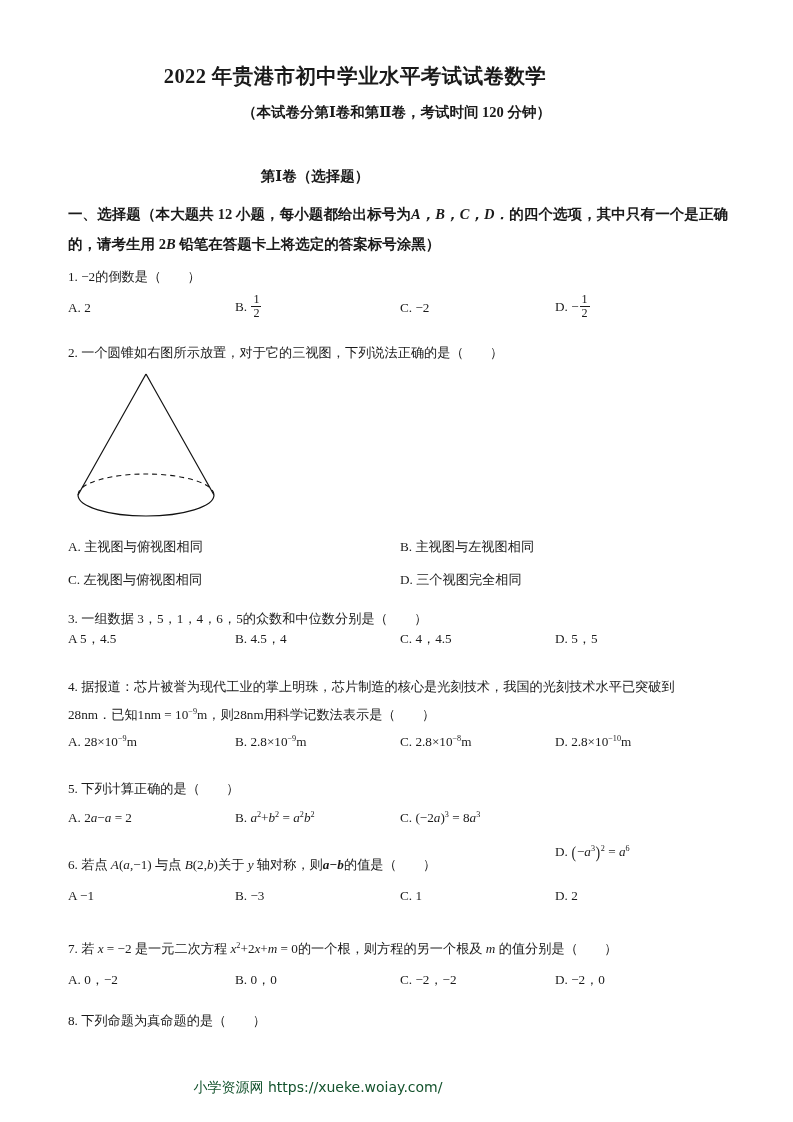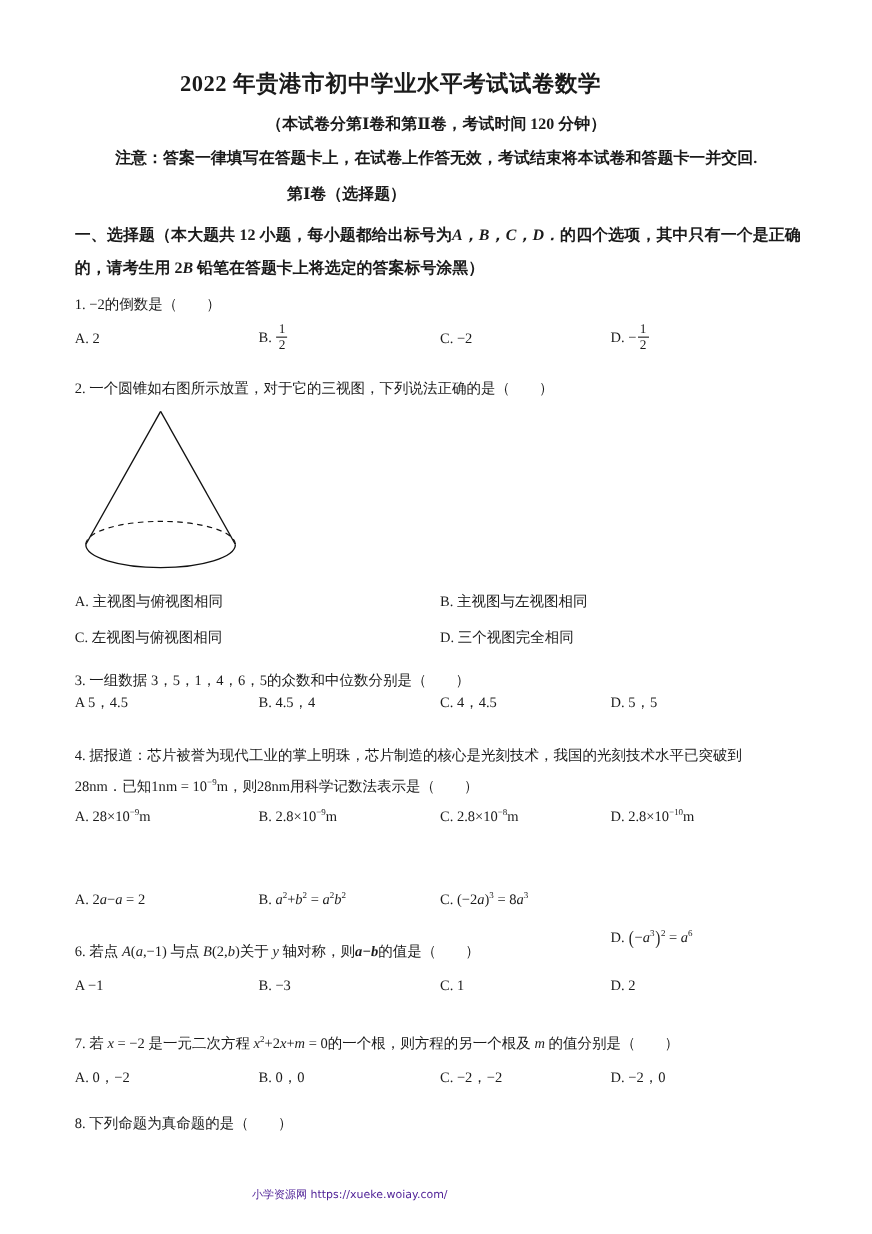--- a/index.html
+++ b/index.html
@@ -116,33 +116,32 @@
     left: 70px; top: 368px;
     width: 160px; height: 152px;
   }
 
   
   .footer {
     position: absolute;
     left: 0; top: 1079px;
     width: 636px;
     text-align: center;
-    font-size: 10px;
-    color: #4c1d95;
+    font-size: 14px;
+    color: #14532d;
     font-family: "DejaVu Sans", "Liberation Sans", sans-serif;
   }
 </style>
 </head>
 <body>
 
 <div class="page">
 
   <div class="doc-title">2022 年贵港市初中学业水平考试试卷数学</div>
   <div class="doc-subtitle">（本试卷分第Ⅰ卷和第Ⅱ卷，考试时间 120 分钟）</div>
-  <div class="doc-notice">注意：答案一律填写在答题卡上，在试卷上作答无效，考试结束将本试卷和答题卡一并交回.</div>
   <div class="doc-part">第Ⅰ卷（选择题）</div>
 
   <div class="section-head">
     <span>一、选择题（本大题共 12 小题，每小题都给出标号为</span><i>A，B，C，D．</i><span>的四个选项，其中只有</span><span>一个是正确的，请考生用 2</span><i>B</i><span> 铅笔在答题卡上将选定的答案标号涂黑）</span>
   </div>
 
   <div class="q-stem" style="top:262px;">
     <span>1.</span>
     <span>−2的倒数是（　　）</span>
   </div>
@@ -234,20 +233,24 @@
   </div>
   <div class="opt" style="left:400px; top:734px;">
     <span>C.</span>
     <span>2.8×10</span><sup>−8</sup><span>m</span>
   </div>
   <div class="opt" style="left:555px; top:734px;">
     <span>D.</span>
     <span>2.8×10</span><sup>−10</sup><span>m</span>
   </div>
 
+  <div class="q-stem" style="top:774px;">
+    <span>5.</span>
+    <span>下列计算正确的是（　　）</span>
+  </div>
   <div class="opt" style="left:68px; top:810px;">
     <span>A.</span>
     <span>2<i>a</i>−<i>a</i> = 2</span>
   </div>
   <div class="opt" style="left:235px; top:810px;">
     <span>B.</span>
     <span><i>a</i><sup>2</sup>+<i>b</i><sup>2</sup> = <i>a</i><sup>2</sup><i>b</i><sup>2</sup></span>
   </div>
   <div class="opt" style="left:400px; top:810px;">
     <span>C.</span>

